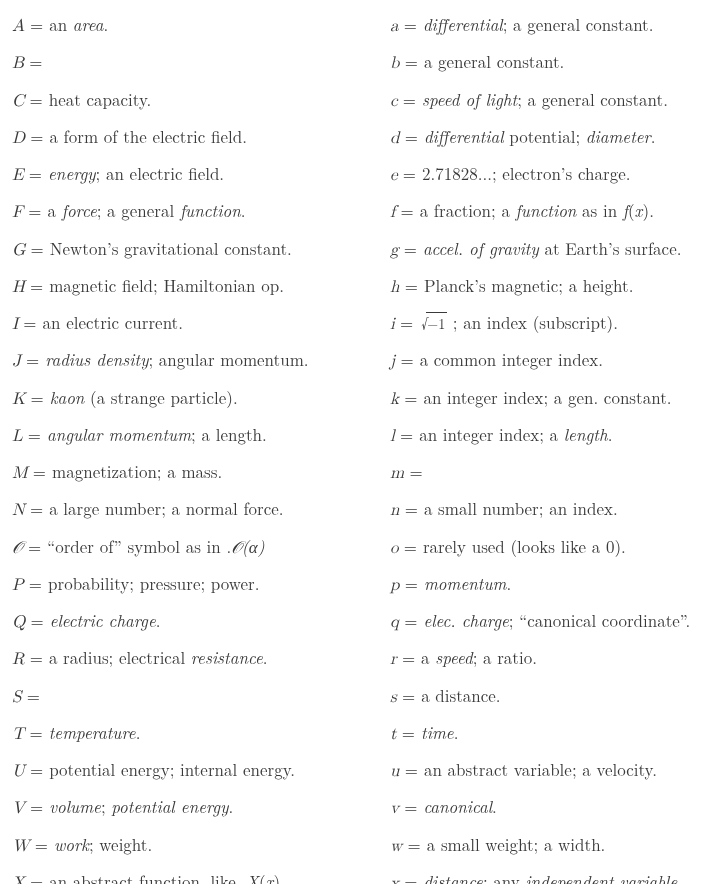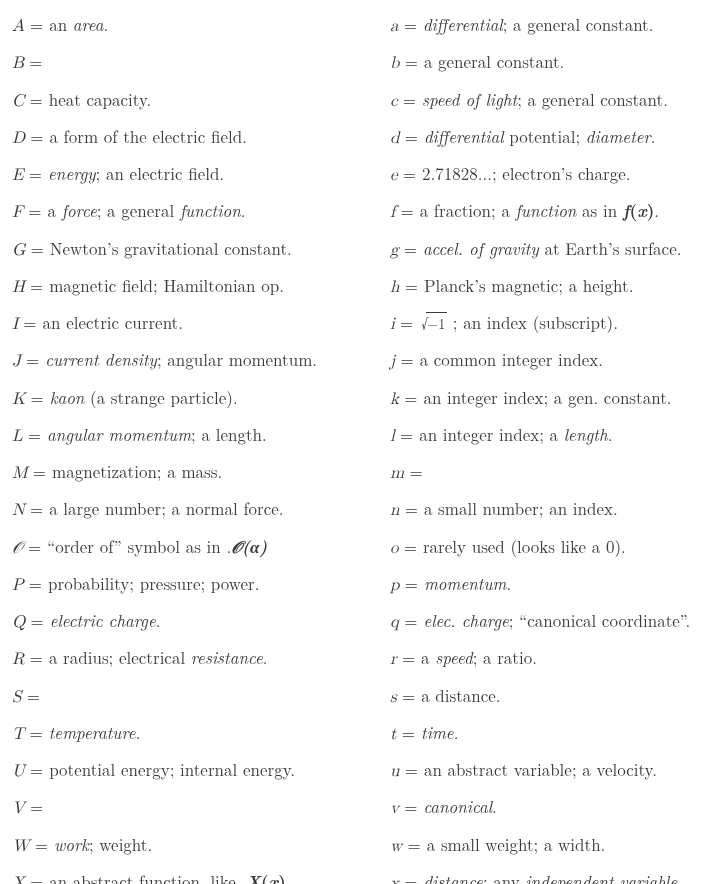--- a/index.html
+++ b/index.html
@@ -58,21 +58,20 @@
     vertical-align: 1px;
   }
   .sqrt .radicand {
     border-top: 1px solid #3a3a3a;
     padding: 0 2px 0 1px;
     font-size: 14px;
     margin-left: -2px;
   }
   .fnarg {
     font-style: italic;
-    font-weight: bold;
   }
   .paren { font-style: normal; }
 </style>
 </head>
 <body>
 
 <div class="page" id="page">
     <div class="row">
       <div class="col left">
         <span class="sym">A</span>
@@ -177,21 +176,21 @@
       <div class="col right">
         <span class="sym">i</span>
         <span class="eq">=</span>
         <span class="desc"><span class="sqrt"><span class="radic">√</span><span class="radicand">−1</span></span><span> ; an index (subscript).</span></span>
       </div>
     </div>
     <div class="row">
       <div class="col left">
         <span class="sym">J</span>
         <span class="eq">=</span>
-        <span class="desc"><span class="ital">current density</span><span>; angular momentum.</span></span>
+        <span class="desc"><span class="ital">radius density</span><span>; angular momentum.</span></span>
       </div>
       <div class="col right">
         <span class="sym">j</span>
         <span class="eq">=</span>
         <span class="desc"><span>a common integer index.</span></span>
       </div>
     </div>
     <div class="row">
       <div class="col left">
         <span class="sym">K</span>
@@ -319,20 +318,21 @@
       <div class="col right">
         <span class="sym">u</span>
         <span class="eq">=</span>
         <span class="desc"><span>an abstract variable; a velocity.</span></span>
       </div>
     </div>
     <div class="row">
       <div class="col left">
         <span class="sym">V</span>
         <span class="eq">=</span>
+        <span class="desc"><span class="ital">volume</span><span>; </span><span class="ital">potential energy</span><span>.</span></span>
       </div>
       <div class="col right">
         <span class="sym">v</span>
         <span class="eq">=</span>
         <span class="desc"><span class="ital">canonical</span><span>.</span></span>
       </div>
     </div>
     <div class="row">
       <div class="col left">
         <span class="sym">W</span>

